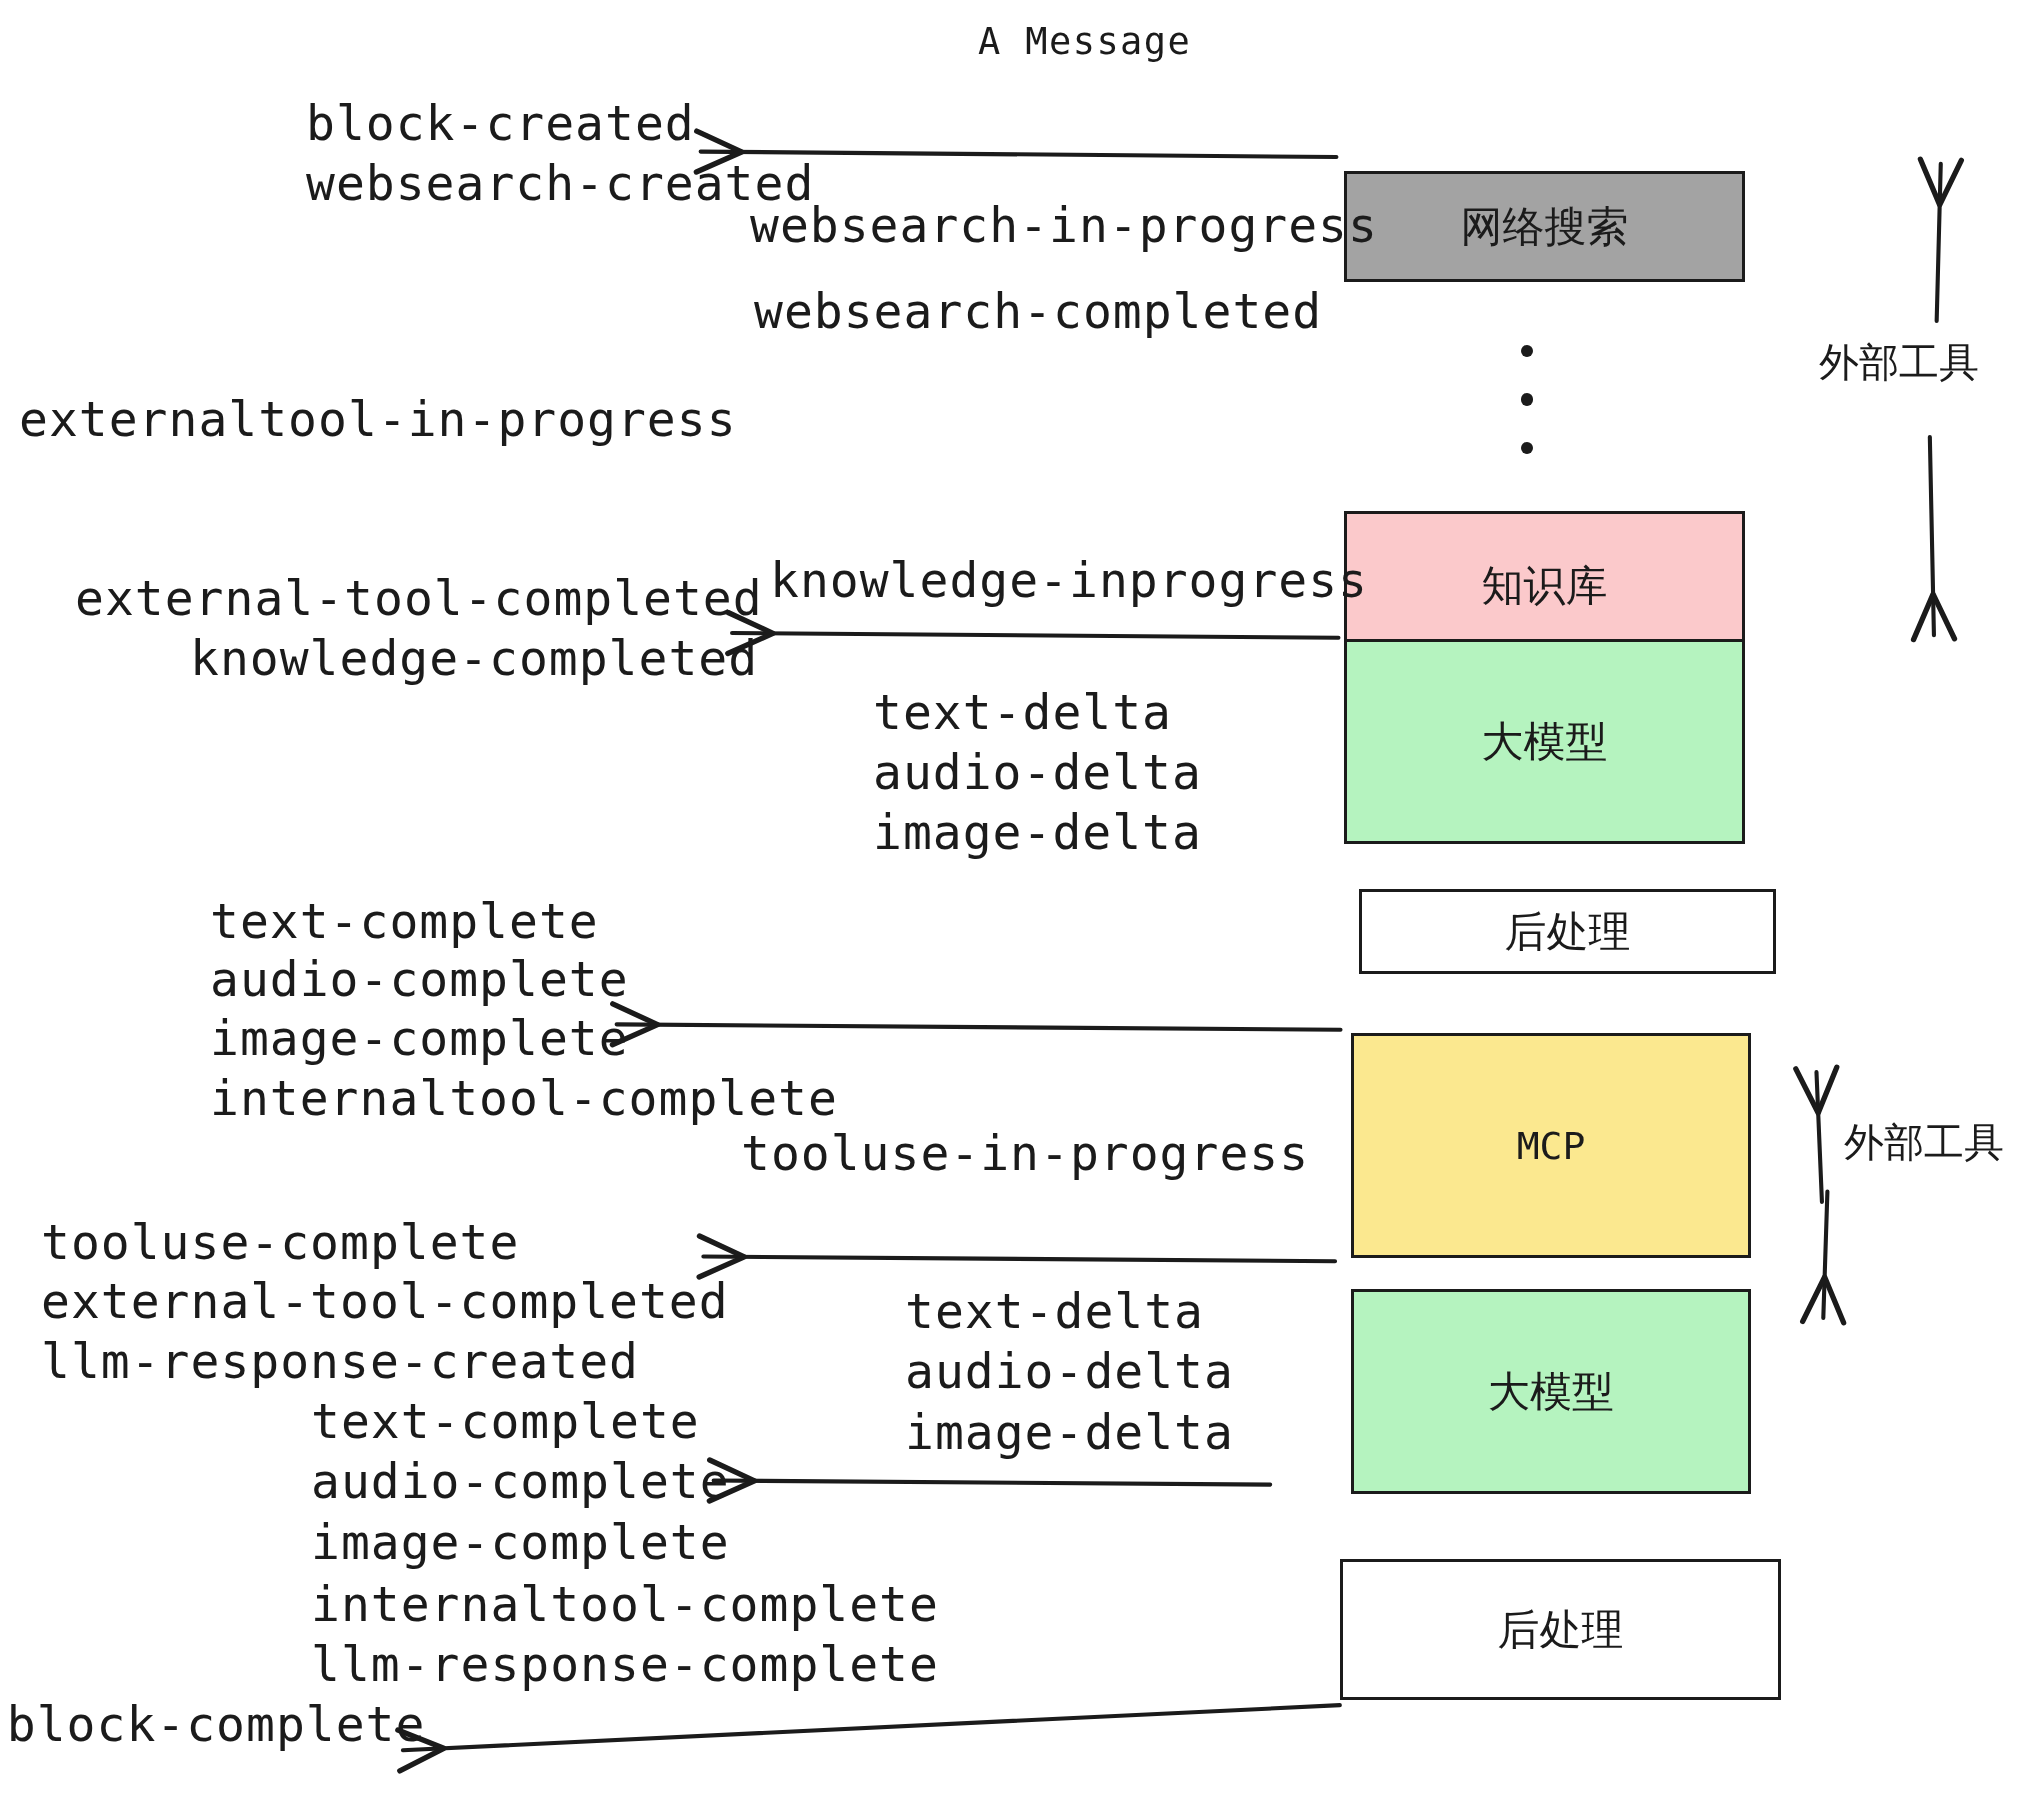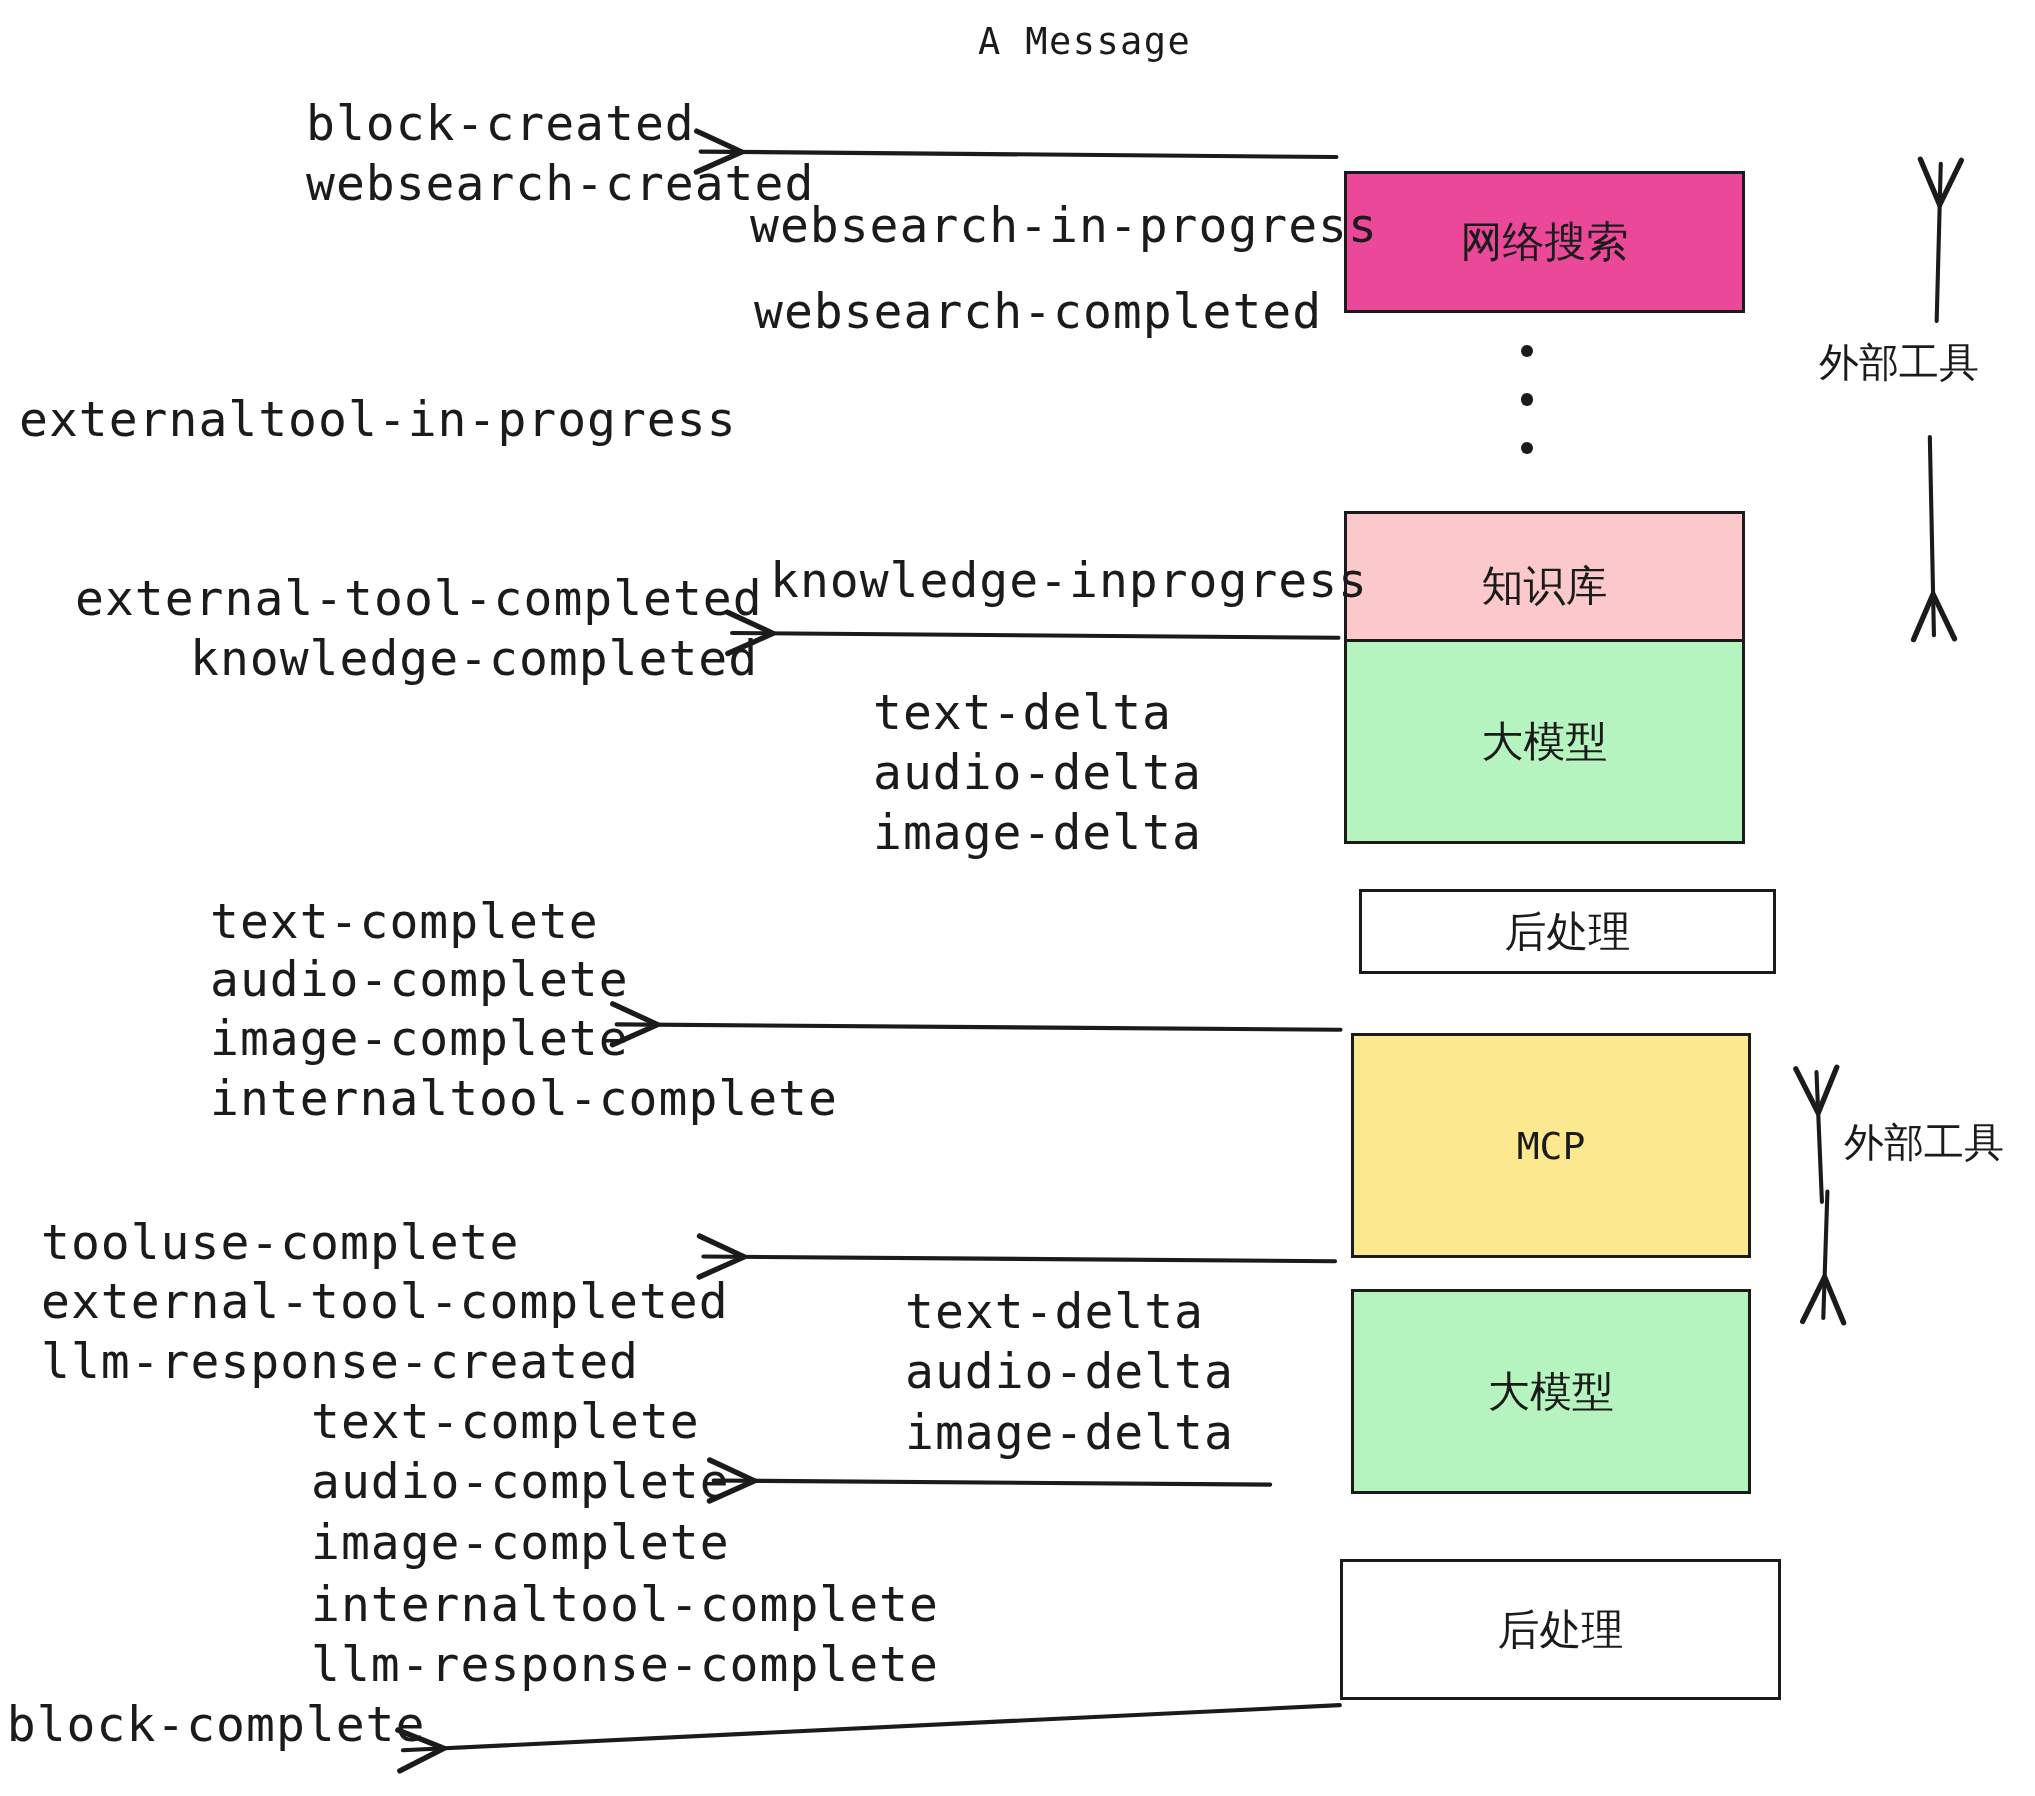--- a/index.html
+++ b/index.html
@@ -113,21 +113,21 @@
 
     <path d="M2836,470 L2842,240" fill="none" stroke="#1b1b1b" stroke-width="6" stroke-linecap="round" marker-end="url(#ahu)"></path>
     <path d="M2826,640 L2832,930" fill="none" stroke="#1b1b1b" stroke-width="6" stroke-linecap="round" marker-end="url(#ahu)"></path>
 
     <path d="M2668,1760 L2660,1570" fill="none" stroke="#1b1b1b" stroke-width="6" stroke-linecap="round" marker-end="url(#ahu)"></path>
     <path d="M2676,1745 L2670,1930" fill="none" stroke="#1b1b1b" stroke-width="6" stroke-linecap="round" marker-end="url(#ahu)"></path>
   </svg>
 
   <div class="title" style="left:978px; top:41px;">A Message</div>
 
-  <div class="node" style="left:1344px; top:171px; width:401px; height:142px; background:#ec4899;">
+  <div class="node" style="left:1344px; top:171px; width:401px; height:111px; background:#a3a3a3;">
     <span>网络搜索</span>
   </div>
 
   <div class="vdots" style="left:1520px; top:345px; width:13.7px; height:109px;">
     <i></i>
     <i></i>
     <i></i>
   </div>
 
   <div class="node" style="left:1344px; top:511px; width:401px; height:150px; background:#fbc9cb;align-items:center;">
@@ -165,20 +165,21 @@
   <div class="evt" style="left:770px; top:580px;">knowledge-inprogress</div>
   <div class="evt" style="left:75px; top:598px;">external-tool-completed</div>
   <div class="evt" style="left:190px; top:658px;">knowledge-completed</div>
   <div class="evt" style="left:873px; top:712px;">text-delta</div>
   <div class="evt" style="left:873px; top:772px;">audio-delta</div>
   <div class="evt" style="left:873px; top:832px;">image-delta</div>
   <div class="evt" style="left:210px; top:921px;">text-complete</div>
   <div class="evt" style="left:210px; top:979px;">audio-complete</div>
   <div class="evt" style="left:210px; top:1038px;">image-complete</div>
   <div class="evt" style="left:210px; top:1098px;">internaltool-complete</div>
+  <div class="evt" style="left:741px; top:1153px;">tooluse-in-progress</div>
   <div class="evt" style="left:41px; top:1242px;">tooluse-complete</div>
   <div class="evt" style="left:41px; top:1301px;">external-tool-completed</div>
   <div class="evt" style="left:41px; top:1361px;">llm-response-created</div>
   <div class="evt" style="left:311px; top:1421px;">text-complete</div>
   <div class="evt" style="left:905px; top:1311px;">text-delta</div>
   <div class="evt" style="left:905px; top:1371px;">audio-delta</div>
   <div class="evt" style="left:905px; top:1432px;">image-delta</div>
   <div class="evt" style="left:311px; top:1481px;">audio-complete</div>
   <div class="evt" style="left:311px; top:1542px;">image-complete</div>
   <div class="evt" style="left:311px; top:1604px;">internaltool-complete</div>

